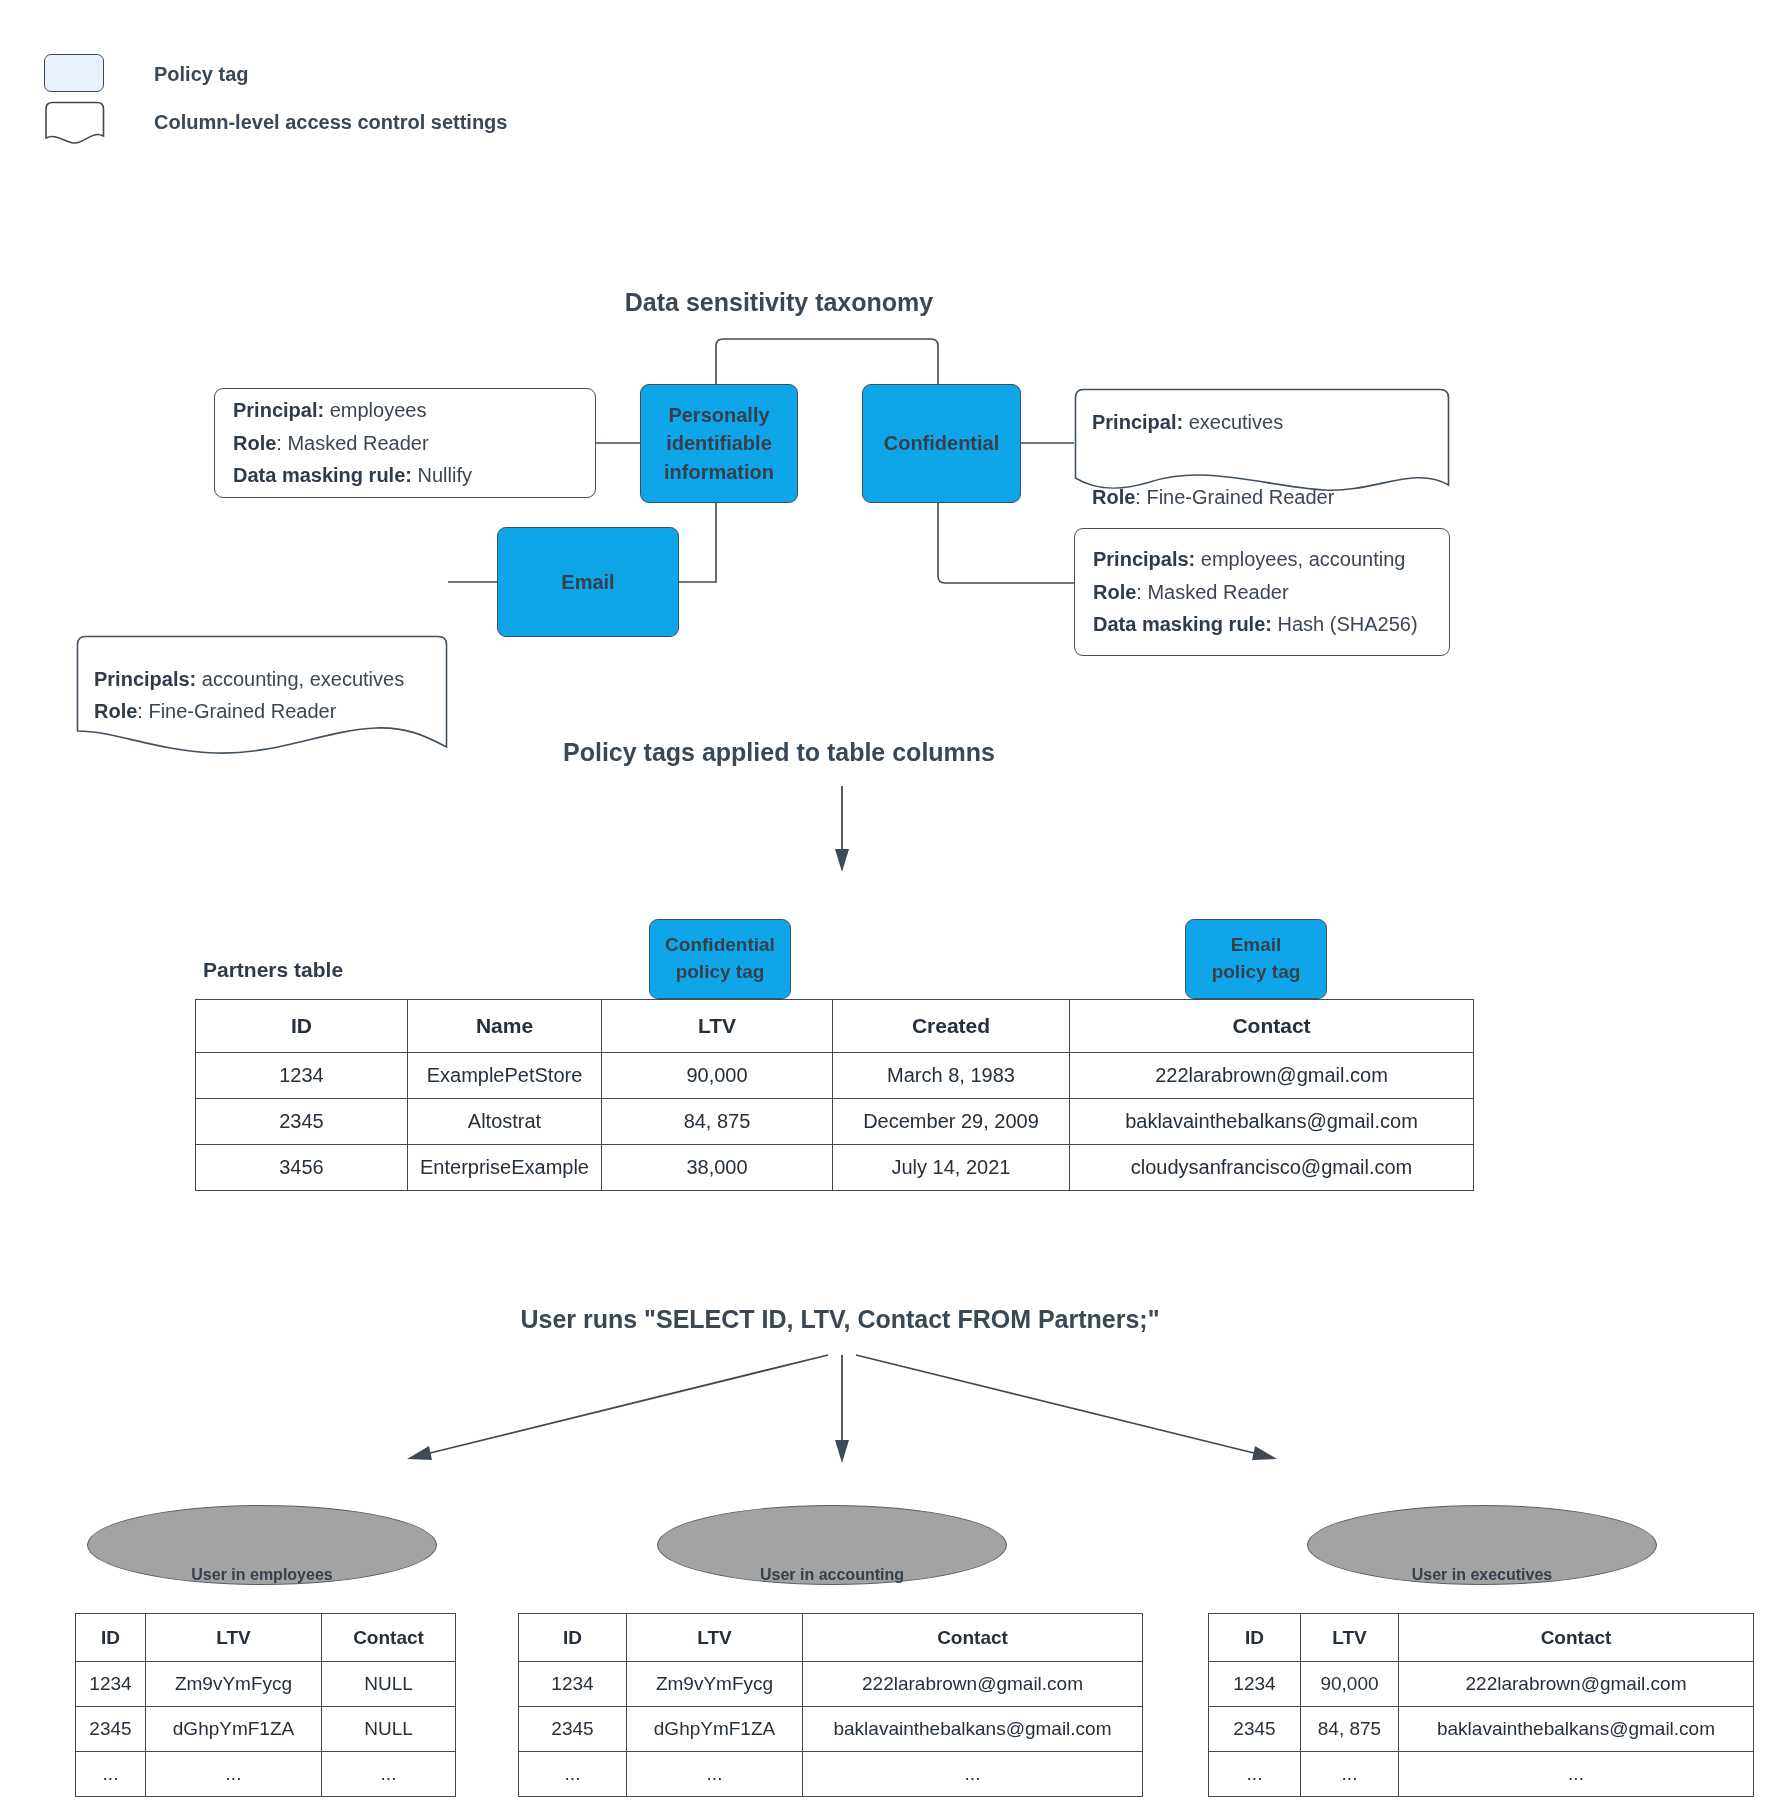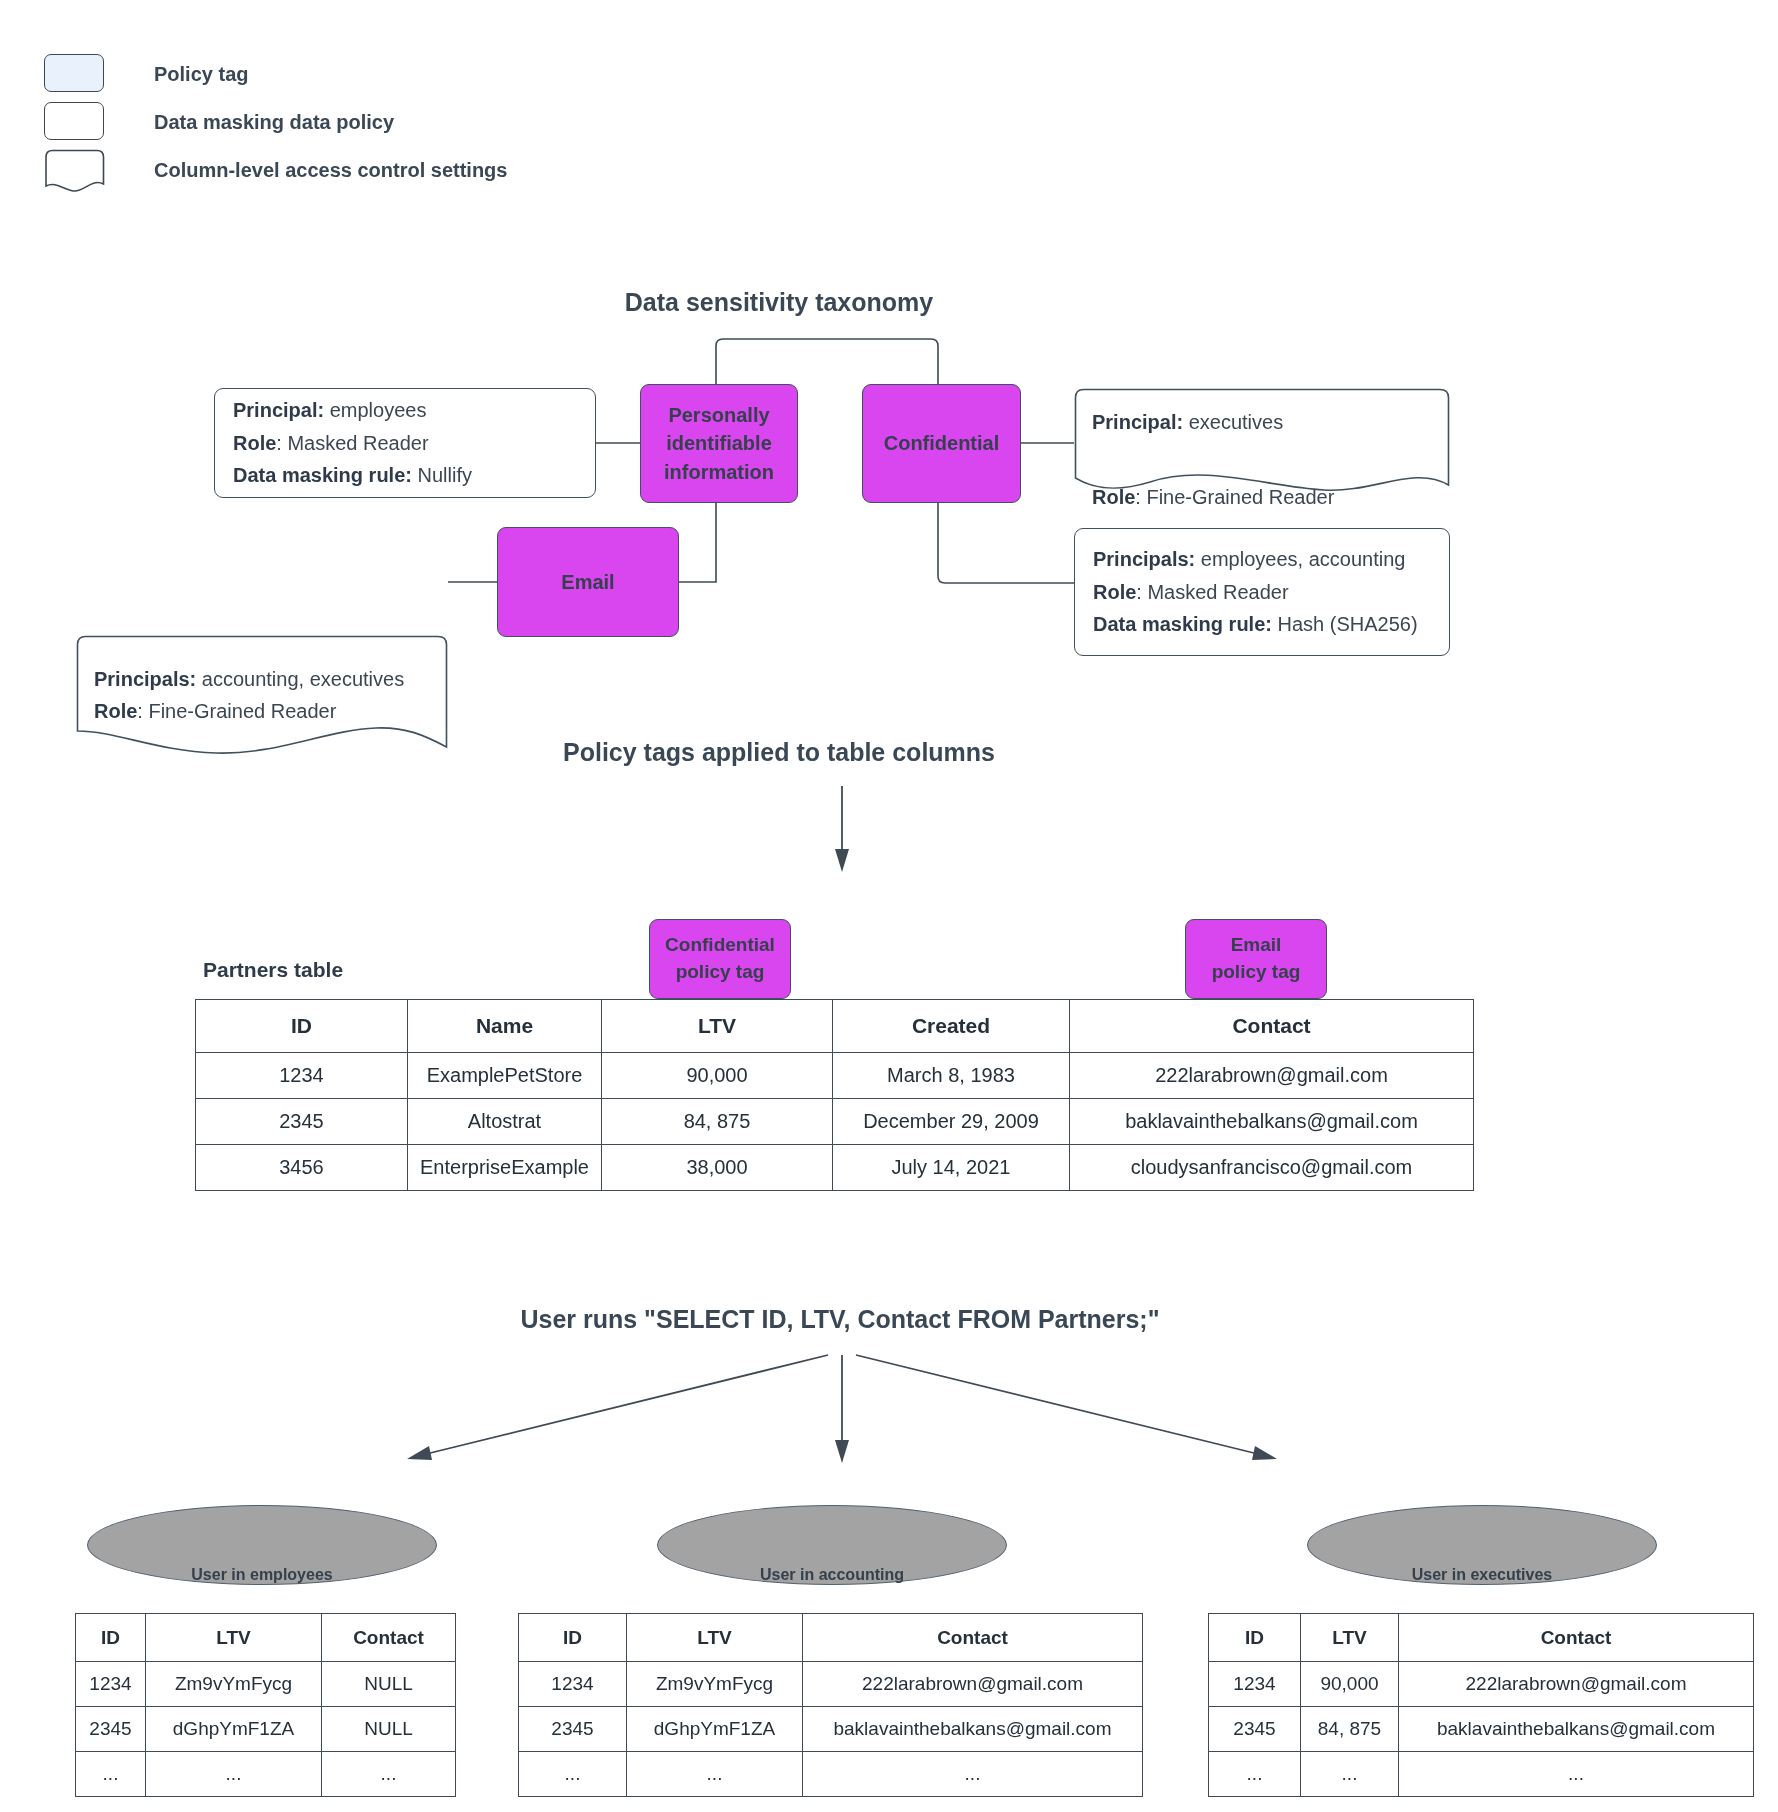--- a/index.html
+++ b/index.html
@@ -61,21 +61,21 @@
     font-size: 25px;
     font-weight: bold;
     color: #3a4755;
     text-align: center;
     white-space: nowrap;
     margin-top: 12px;
   }
 
   
   .tag-box {
-    background: #d946ef;
+    background: #0ea5e9;
     border: 1.6px solid #41505e;
     border-radius: 9px;
     box-sizing: border-box;
     display: flex;
     align-items: center;
     justify-content: center;
     text-align: center;
     font-weight: bold;
     font-size: 20px;
     color: #35404c;
@@ -177,26 +177,20 @@
 
 <div class="abs" id="legend">
 
   <div class="legend-row">
     <div class="legend-swatch-wrap">
       <div class="sw-box tag"></div>
     </div>
     <div class="legend-label">Policy tag</div>
   </div>
 
-  <div class="legend-row">
-    <div class="legend-swatch-wrap">
-      <div class="sw-box plain"></div>
-    </div>
-    <div class="legend-label">Data masking data policy</div>
-  </div>
 
   <div class="legend-row">
     <div class="legend-swatch-wrap">
       <svg class="sw-wave" viewBox="0 0 64 46">
         <path d="M2 9 Q2 2.5 8.5 2.5 L53 2.5 Q59.5 2.5 59.5 9 L59.5 36
                  C48 30 40 44 30 43 C20 42 12 33 2 38 Z" fill="#ffffff" stroke="#3d4852" stroke-width="1.6"></path>
       </svg>
     </div>
     <div class="legend-label">Column-level access control settings</div>
   </div>

